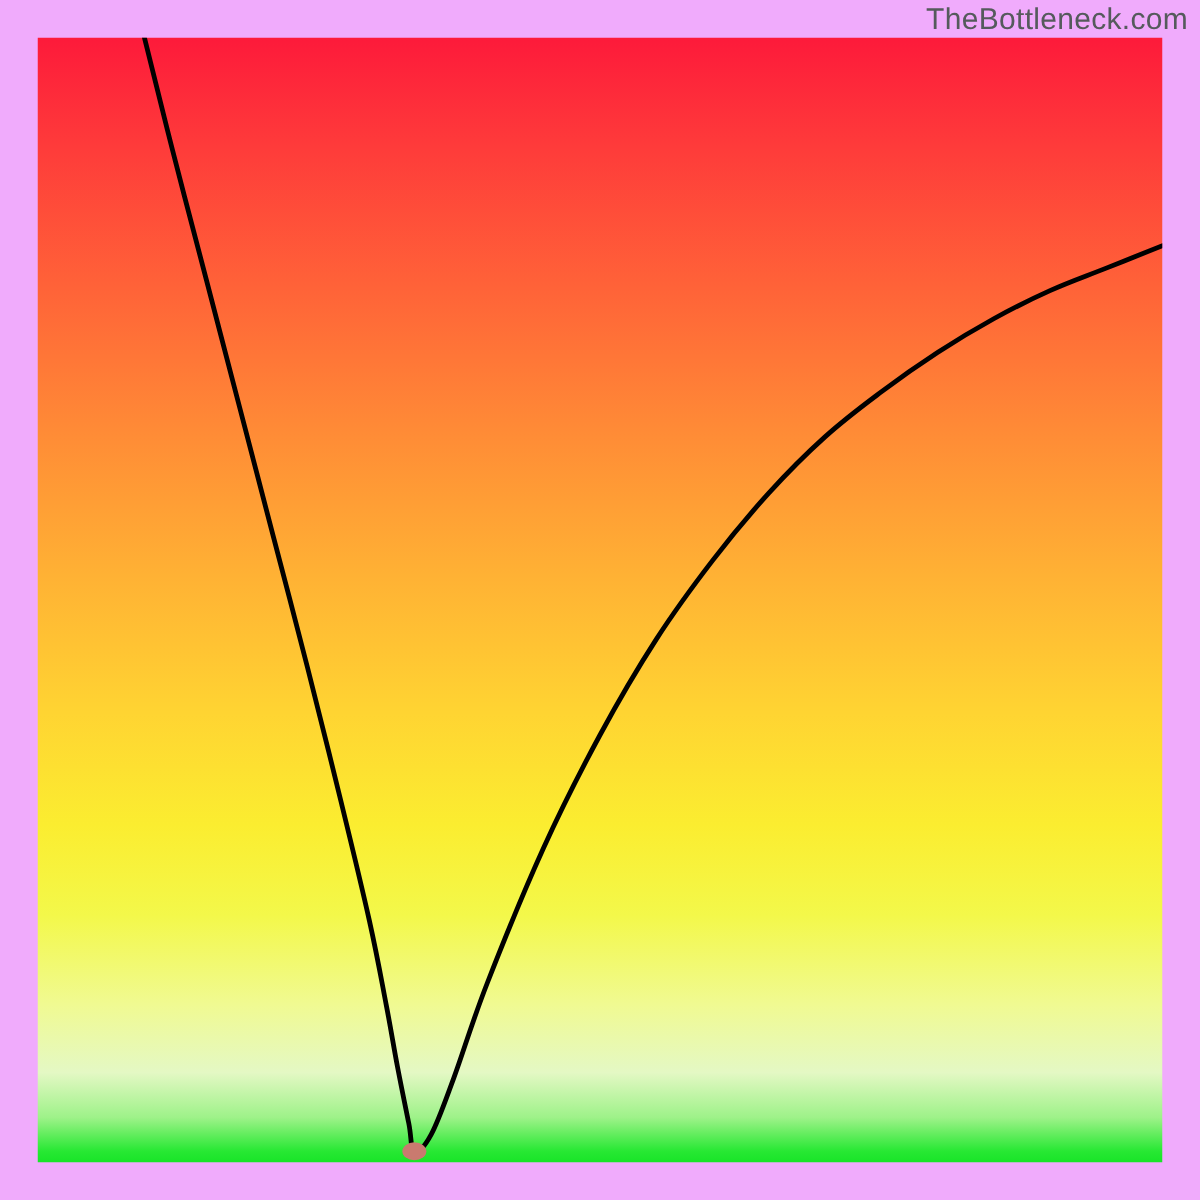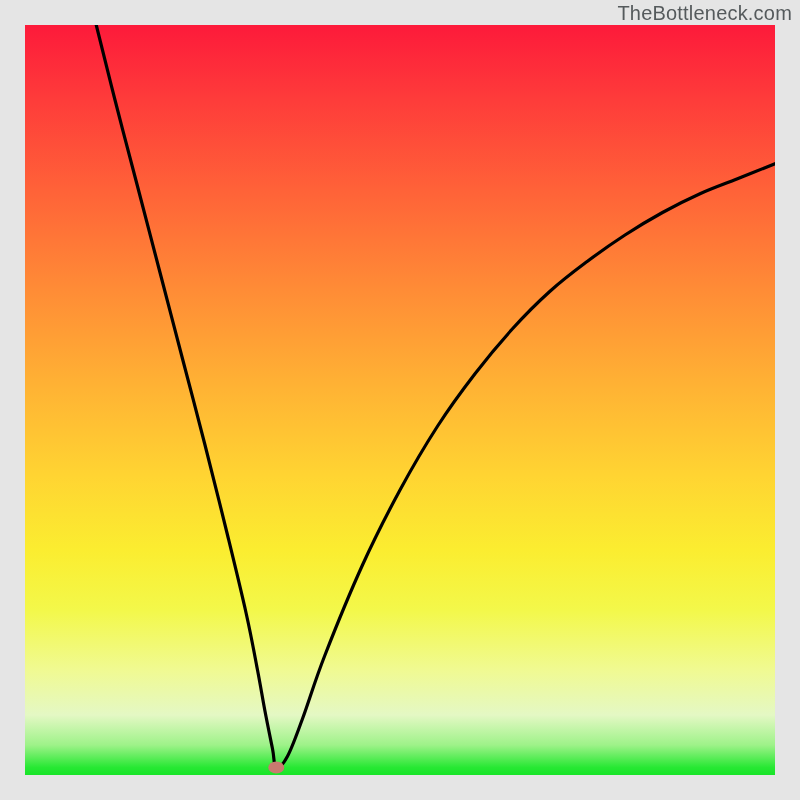--- a/index.html
+++ b/index.html
@@ -9,21 +9,21 @@
     background: #000;
     position: relative;
     font-family: Arial, Helvetica, sans-serif;
   }
   .frame {
     position: absolute;
     top: 0;
     left: 0;
     width: 800px;
     height: 800px;
-    background: #e5e5e5;
+    background: #f0abfc;
   }
   .plot-area {
     position: absolute;
     top: 25px;
     left: 25px;
     width: 750px;
     height: 750px;
     overflow: hidden;
   }
   .gradient {

